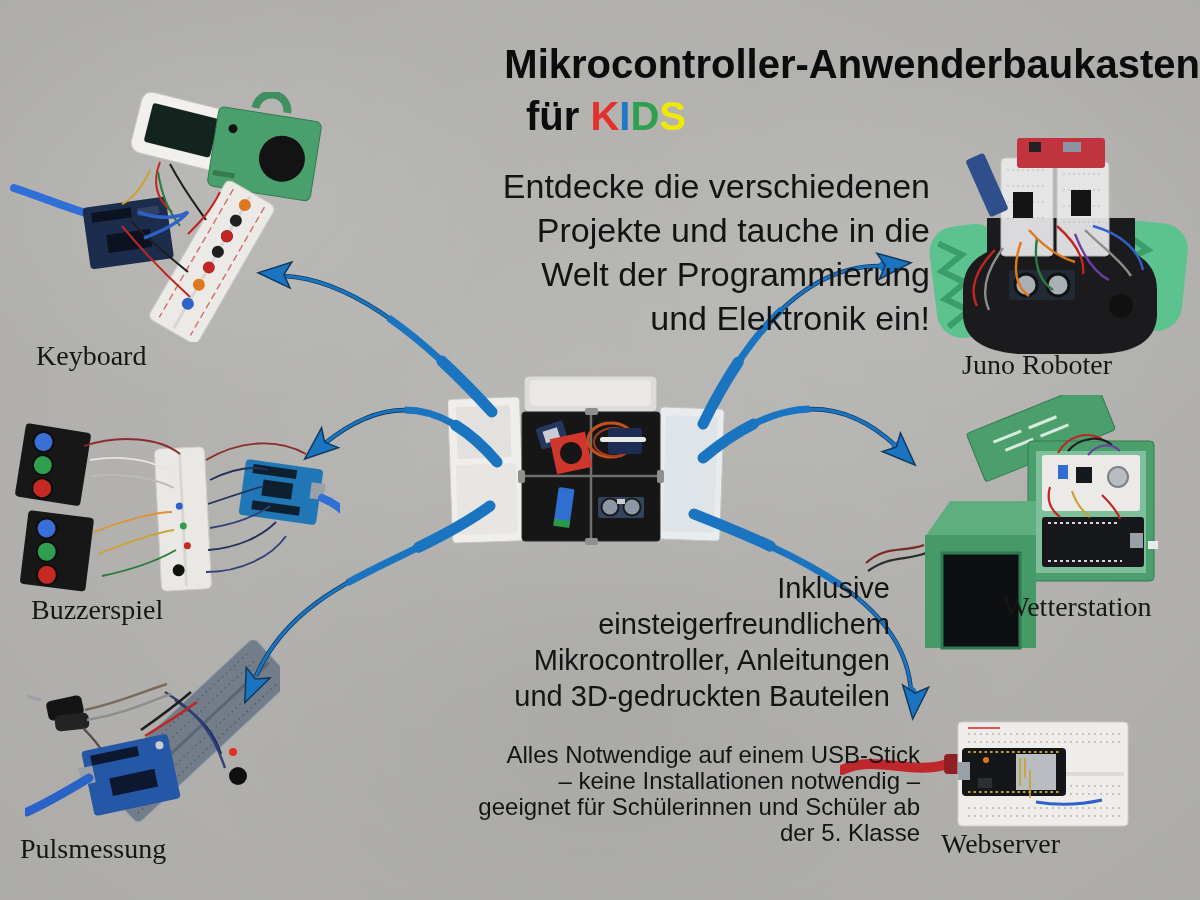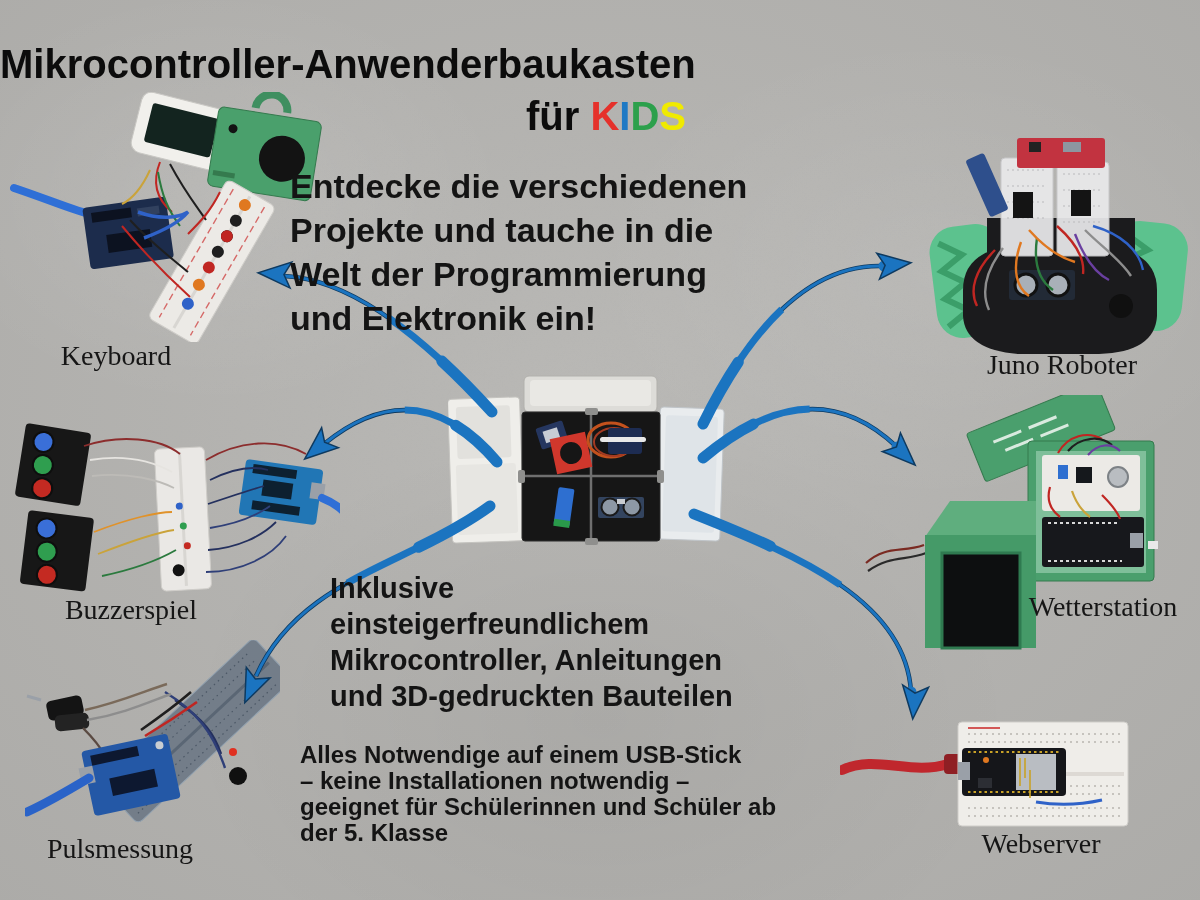--- a/index.html
+++ b/index.html
@@ -11,34 +11,34 @@
       radial-gradient(500px 340px at 78% 30%, rgba(255,255,255,.08), rgba(255,255,255,0) 70%),
       radial-gradient(600px 420px at 50% 80%, rgba(0,0,0,.05), rgba(0,0,0,0) 70%),
       radial-gradient(900px 700px at 50% 45%, rgba(255,255,255,.06), rgba(0,0,0,.05)),
       #b5b4b1;
   }
   .noise{position:absolute;inset:0;z-index:1;pointer-events:none;}
   .photo{position:absolute;z-index:3;}
   .arrows{position:absolute;inset:0;z-index:5;pointer-events:none;}
   .textlayer{position:absolute;z-index:6;}
   .title1{
-    left:0;top:42px;width:1200px;text-align:left;
+    left:0;top:42px;width:1200px;text-align:right;
     font-size:40px;font-weight:bold;color:#0c0c0c;letter-spacing:0px;
   }
   .title2{
     left:0;top:94px;width:1200px;text-align:center;
     font-size:40px;font-weight:bold;color:#0c0c0c;padding-left:6px;
   }
   .kids span{font-weight:bold;}
-  .para{white-space:pre-line;text-align:left;color:#141414;font-weight:bold;}
+  .para{white-space:pre-line;text-align:right;color:#141414;}
   .intro{left:290px;top:164px;width:640px;font-size:34px;line-height:44px;}
   .includes{left:330px;top:570px;width:560px;font-size:29px;line-height:36px;}
   .footer{left:300px;top:742px;width:620px;font-size:24px;line-height:26px;}
   .plabel{
-    position:absolute;z-index:6;text-align:center;
+    position:absolute;z-index:6;text-align:left;
     font-family:"Liberation Serif",serif;font-size:28px;color:#161616;
   }
   
   .arr-under{fill:none;stroke:#0e3a60;stroke-width:4.5;}
   .arr-base{fill:none;stroke:#1b74c0;stroke-width:3;}
   .arr-mid{fill:none;stroke:#1b74c0;stroke-width:7;}
   .arr-tail{fill:none;stroke:#1b74c0;stroke-width:11;stroke-linecap:round;}
   .arr-head{fill:#1b74c0;stroke:#0e3a60;stroke-width:1.5;}
 </style>
 </head>

